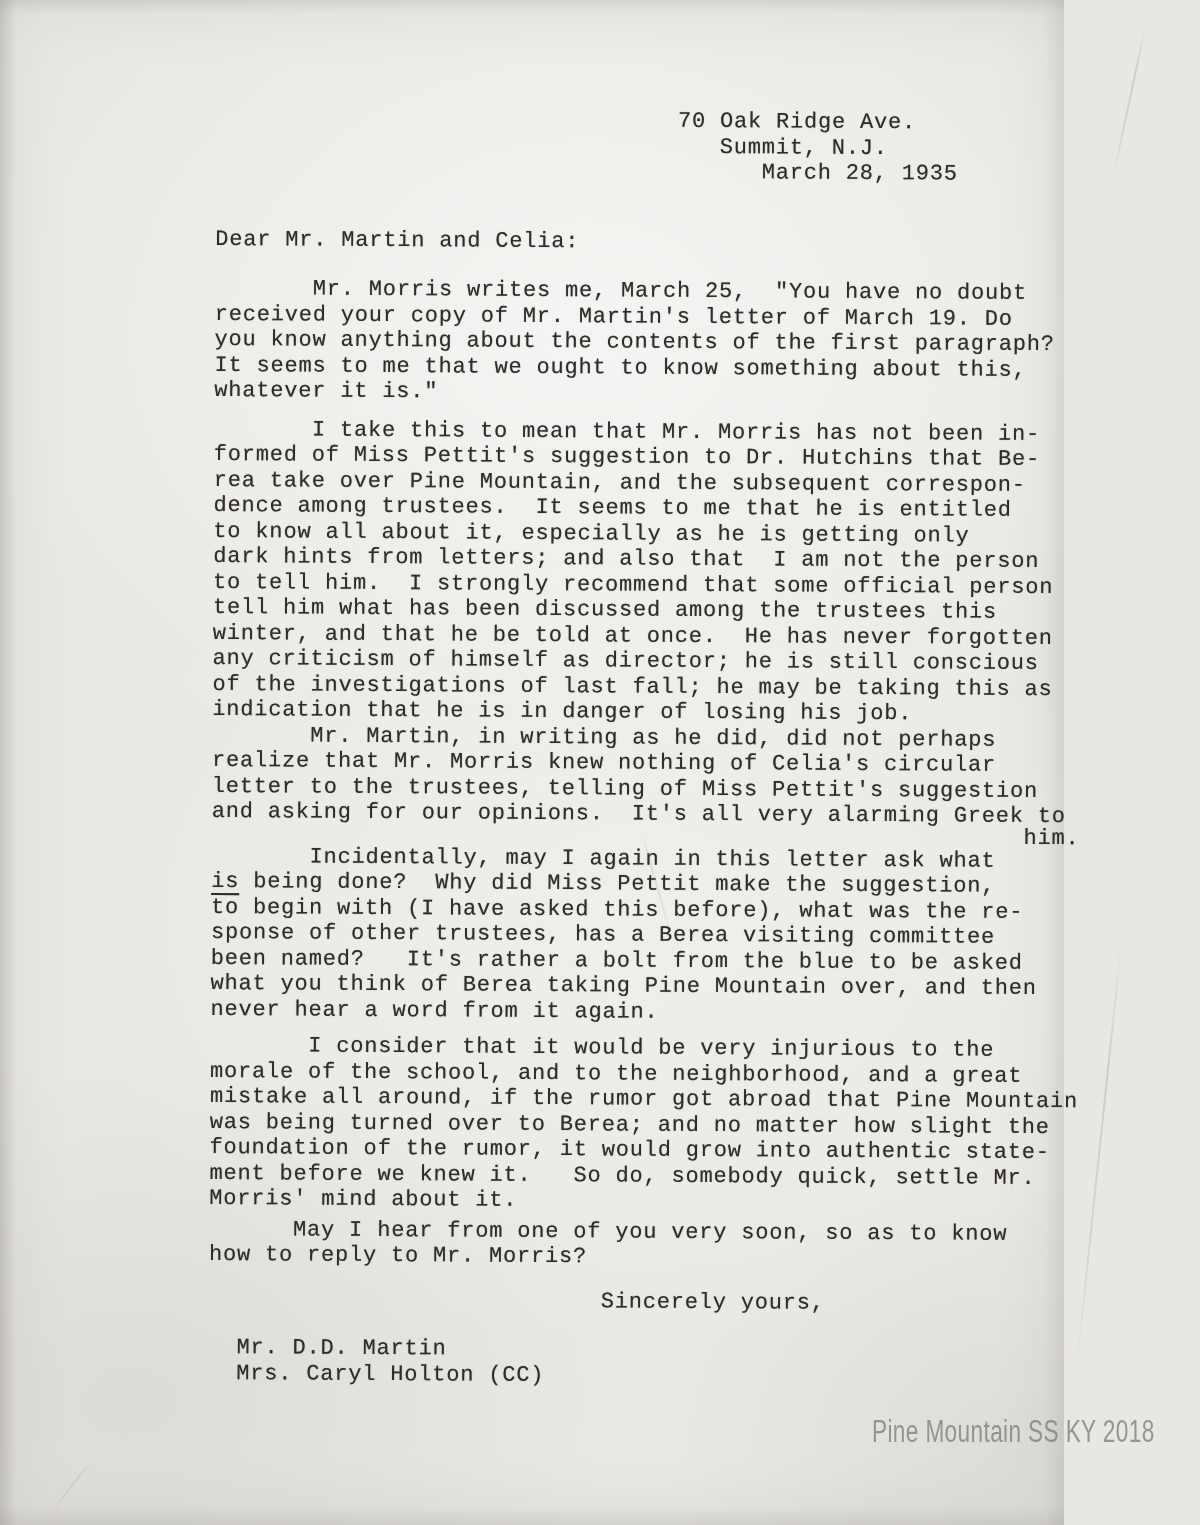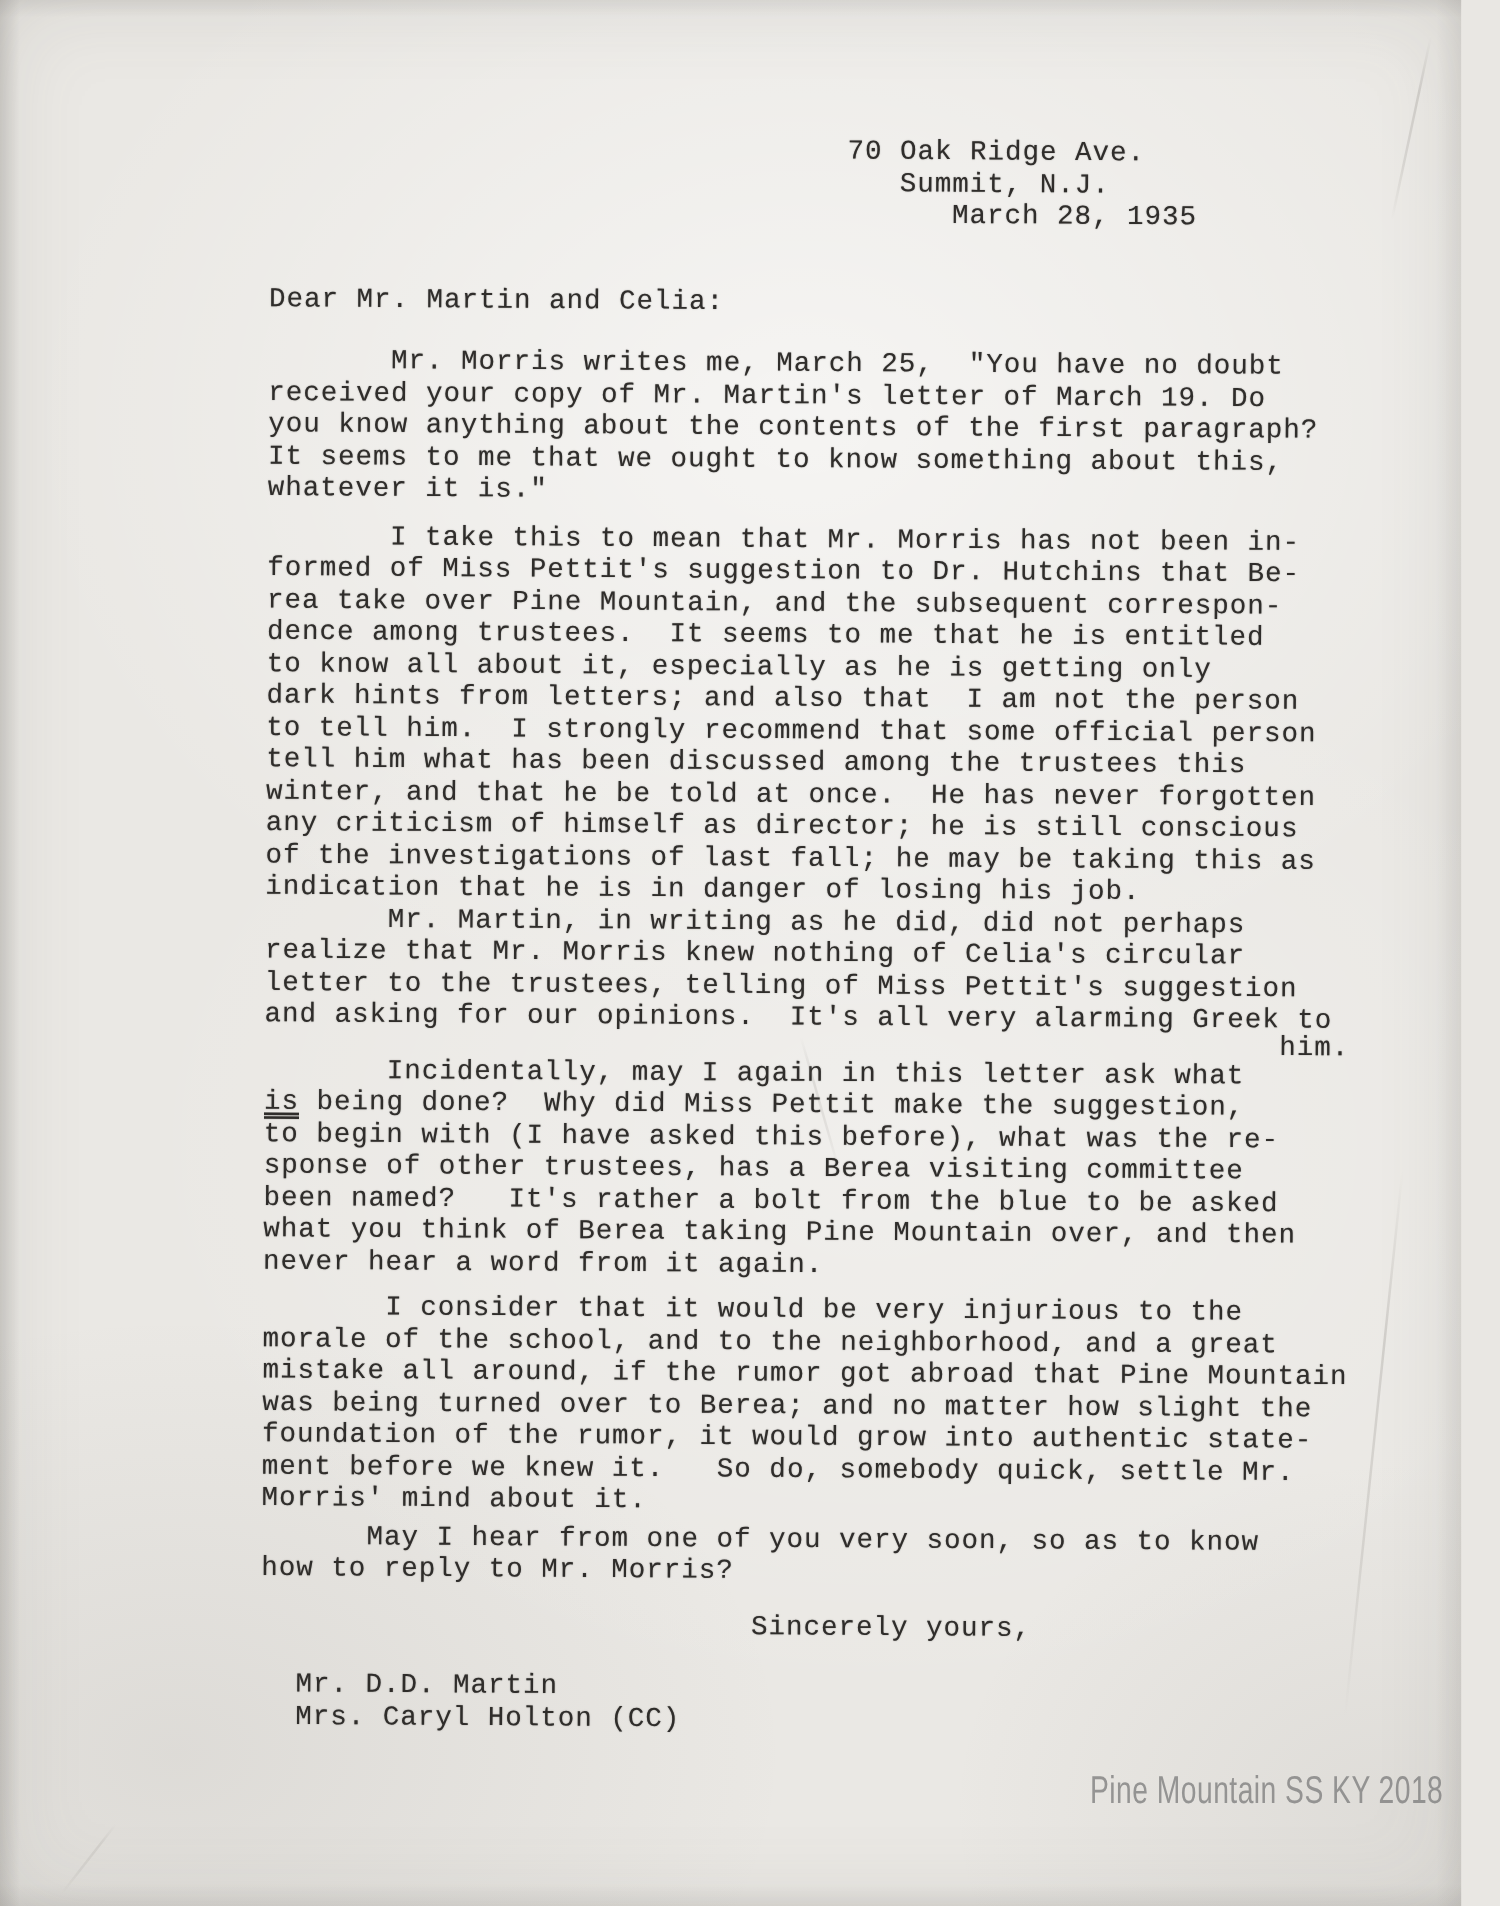--- a/index.html
+++ b/index.html
@@ -6,21 +6,21 @@
     margin: 0;
     padding: 0;
     width: 1200px;
     height: 1525px;
     overflow: hidden;
     background: #e9e7e3;
     font-family: "Liberation Mono", "DejaVu Sans Mono", monospace;
   }
   .paper {
     position: relative;
-    width: 1169px;
+    width: 1064px;
     height: 1525px;
     background-color: #eae8e4;
     background-image:
       radial-gradient(ellipse 900px 700px at 55% 22%, rgba(255,255,255,0.55), rgba(255,255,255,0) 70%),
       radial-gradient(ellipse 800px 600px at 60% 60%, rgba(255,255,255,0.30), rgba(255,255,255,0) 75%),
       radial-gradient(ellipse 700px 500px at 12% 92%, rgba(110,106,100,0.10), rgba(110,106,100,0) 70%),
       radial-gradient(ellipse 500px 400px at 95% 95%, rgba(120,116,110,0.10), rgba(120,116,110,0) 70%),
       linear-gradient(90deg, rgba(100,96,92,0.20) 0px, rgba(100,96,92,0) 16px),
       linear-gradient(180deg, rgba(120,116,112,0.14) 0px, rgba(120,116,112,0) 14px),
       linear-gradient(270deg, rgba(120,116,112,0.12) 0px, rgba(120,116,112,0) 20px),
@@ -40,21 +40,20 @@
     text-shadow: 0 0 1px rgba(48, 46, 42, 0.55);
   }
   .line {
     white-space: pre;
     line-height: 25.5px;
     min-height: 25.5px;
   }
   .align-right { text-align: right; }
   .small-lh { line-height: 17px; min-height: 17px; }
   .underline {
-    text-decoration: underline;
     text-decoration-thickness: 2px;
     text-underline-offset: 3px;
   }
   .overline {
     text-decoration: overline;
     text-decoration-thickness: 2px;
   }
   .block-heading   { margin-top: 0; }
   .block-salutation{ margin-top: 44px; }
   .block-p1        { margin-top: 24px; }

